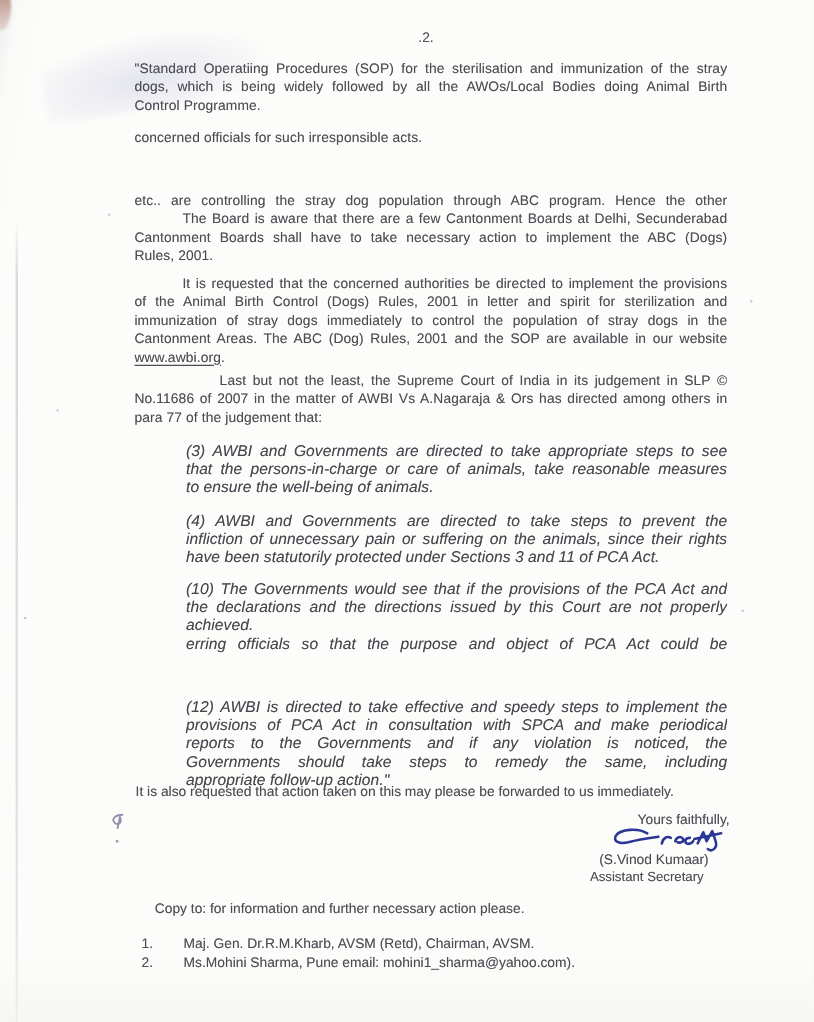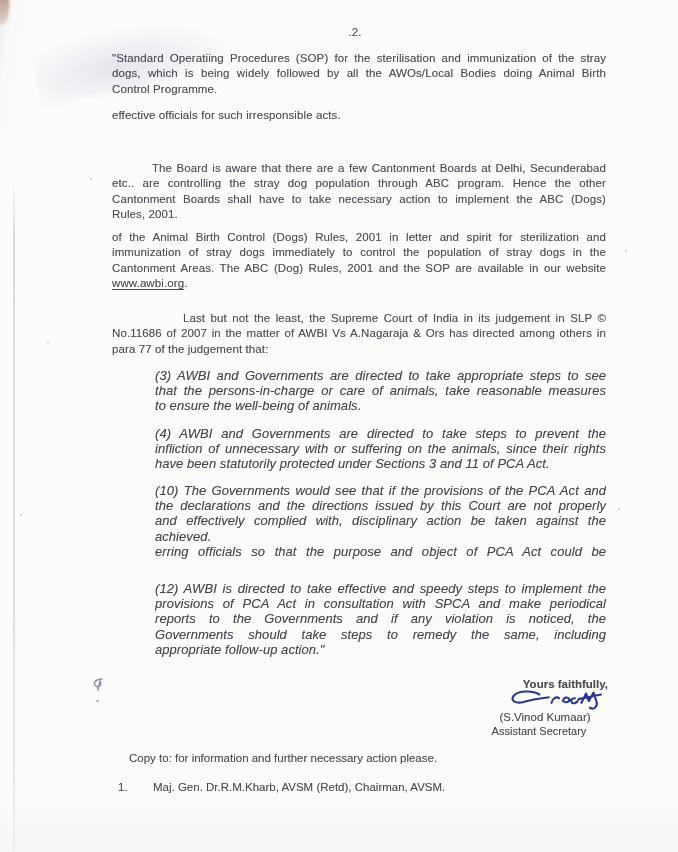--- a/index.html
+++ b/index.html
@@ -38,21 +38,21 @@
   .ind40{padding-left:40px;}
   .ind71{padding-left:71px;}
   .pagenum{position:absolute;left:16px;top:26px;width:678px;text-align:center;
     font-size:11.5px;color:#55555c;text-shadow:0 0 .5px rgba(80,80,92,.4);}
   .weblink{text-decoration:underline;text-underline-offset:2px;color:inherit;cursor:pointer;}
 
   .closing{position:absolute;left:113px;top:653px;width:510px;font-size:11.5px;line-height:15.4px;
     text-shadow:0 0 .5px rgba(80,80,92,.4);}
 
   .valediction{position:absolute;right:70px;top:678px;width:160px;text-align:right;
-    font-size:11.5px;text-shadow:0 0 .5px rgba(80,80,92,.4);font-weight:bold;}
+    font-size:11.5px;text-shadow:0 0 .5px rgba(80,80,92,.4);}
   .sig-svg{position:absolute;left:504px;top:687px;width:110px;height:28px;color:var(--ink-blue,#2a3794);}
   .sig-name{position:absolute;right:68px;top:711px;width:130px;text-align:center;
     font-size:11.5px;text-shadow:0 0 .5px rgba(80,80,92,.4);}
   .sig-title{position:absolute;right:74px;top:725px;width:130px;text-align:center;
     font-size:11px;text-shadow:0 0 .5px rgba(80,80,92,.4);}
 
   .copy-heading{position:absolute;left:113px;top:752px;font-size:11.5px;
     text-shadow:0 0 .5px rgba(80,80,92,.4);margin-left:16px;}
   .copy-list{position:absolute;left:118px;top:780px;font-size:11.5px;line-height:15.6px;
     text-shadow:0 0 .5px rgba(80,80,92,.4);}
@@ -76,71 +76,72 @@
 
   <div class="pagenum">.2.</div>
 
   <div class="para" style="top:51px;">
     <div class="line">"Standard Operatiing Procedures (SOP) for the sterilisation and immunization of the stray</div>
     <div class="line">dogs, which is being widely followed by all the AWOs/Local Bodies doing Animal Birth</div>
     <div class="line last">Control Programme.</div>
   </div>
 
   <div class="para" style="top:108px;">
-    <div class="line last">effective officials for such irresponsible acts.</div>
+    <div class="line last">concerned officials for such irresponsible acts.</div>
   </div>
 
   <div class="para" style="top:161px;">
+    <div class="line">etc.. are controlling the stray dog population through ABC program. Hence the other</div>
     <div class="line ind40">The Board is aware that there are a few Cantonment Boards at Delhi, Secunderabad</div>
-    <div class="line">etc.. are controlling the stray dog population through ABC program. Hence the other</div>
     <div class="line">Cantonment Boards shall have to take necessary action to implement the ABC (Dogs)</div>
     <div class="line last">Rules, 2001.</div>
   </div>
 
   <div class="para" style="top:230px;">
+    <div class="line ind40">It is requested that the concerned authorities be directed to implement the provisions</div>
     <div class="line">of the Animal Birth Control (Dogs) Rules, 2001 in letter and spirit for sterilization and</div>
     <div class="line">immunization of stray dogs immediately to control the population of stray dogs in the</div>
     <div class="line">Cantonment Areas. The ABC (Dog) Rules, 2001 and the SOP are available in our website</div>
     <div class="line last"><span class="weblink">www.awbi.org</span><span>.</span></div>
   </div>
 
   <div class="para" style="top:311px;">
     <div class="line ind71">Last but not the least, the Supreme Court of India in its judgement in SLP ©</div>
     <div class="line">No.11686 of 2007 in the matter of AWBI Vs A.Nagaraja &amp; Ors has directed among others in</div>
     <div class="line last">para 77 of the judgement that:</div>
   </div>
 
   <div class="quote" style="top:368px;">
     <div class="line">(3) AWBI and Governments are directed to take appropriate steps to see</div>
     <div class="line">that the persons-in-charge or care of animals, take reasonable measures</div>
     <div class="line last">to ensure the well-being of animals.</div>
   </div>
 
   <div class="quote" style="top:426px;font-style:italic;">
     <div class="line">(4) AWBI and Governments are directed to take steps to prevent the</div>
-    <div class="line">infliction of unnecessary with or suffering on the animals, since their rights</div>
+    <div class="line">infliction of unnecessary pain or suffering on the animals, since their rights</div>
     <div class="line last">have been statutorily protected under Sections 3 and 11 of PCA Act.</div>
   </div>
 
   <div class="quote" style="top:483px;">
     <div class="line">(10) The Governments would see that if the provisions of the PCA Act and</div>
     <div class="line">the declarations and the directions issued by this Court are not properly</div>
-    <div class="line">and effectively complied with, disciplinary action be taken against the</div>
     <div class="line last">achieved.</div>
     <div class="line">erring officials so that the purpose and object of PCA Act could be</div>
   </div>
 
   <div class="quote" style="top:565px;margin-top:16px;">
     <div class="line">(12) AWBI is directed to take effective and speedy steps to implement the</div>
     <div class="line">provisions of PCA Act in consultation with SPCA and make periodical</div>
     <div class="line">reports to the Governments and if any violation is noticed, the</div>
     <div class="line">Governments should take steps to remedy the same, including</div>
     <div class="line last">appropriate follow-up action."</div>
   </div>
 
+  <div class="closing">It is also requested that action taken on this may please be forwarded to us immediately.</div>
 
   <svg class="penmark" viewBox="0 0 20 34">
     <path d="M14,3 C8,3 4,7 8,10 C11,12 14,9 12,5 L10,14" fill="none" stroke="currentColor" stroke-width="1.6" stroke-linecap="round"></path>
     <circle cx="9.6" cy="25" r="1.1" fill="currentColor"></circle>
   </svg>
 
   <div class="valediction">Yours faithfully,</div>
   <svg class="sig-svg" viewBox="0 0 110 30">
     <path d="M34,8 C26,3 10,4 6,10 C3,15 9,18 17,16 C27,13 36,12 44,11
              M47,17 C48,12 52,10 55,12
@@ -150,15 +151,18 @@
              M76,13 L100,8" fill="none" stroke="currentColor" stroke-width="2.3" stroke-linecap="round" stroke-linejoin="round"></path>
   </svg>
   <div class="sig-name">(S.Vinod Kumaar)</div>
   <div class="sig-title">Assistant Secretary</div>
 
   <div class="copy-heading">Copy to: for information and further necessary action please.</div>
   <div class="copy-list">
     <div class="copy-row">
       <span class="num">1.</span><span>Maj. Gen. Dr.R.M.Kharb, AVSM (Retd), Chairman, AVSM.</span>
     </div>
+    <div class="copy-row">
+      <span class="num">2.</span><span>Ms.Mohini Sharma, Pune email: mohini1_sharma@yahoo.com).</span>
+    </div>
   </div>
 
 </div>
 
 </body></html>

